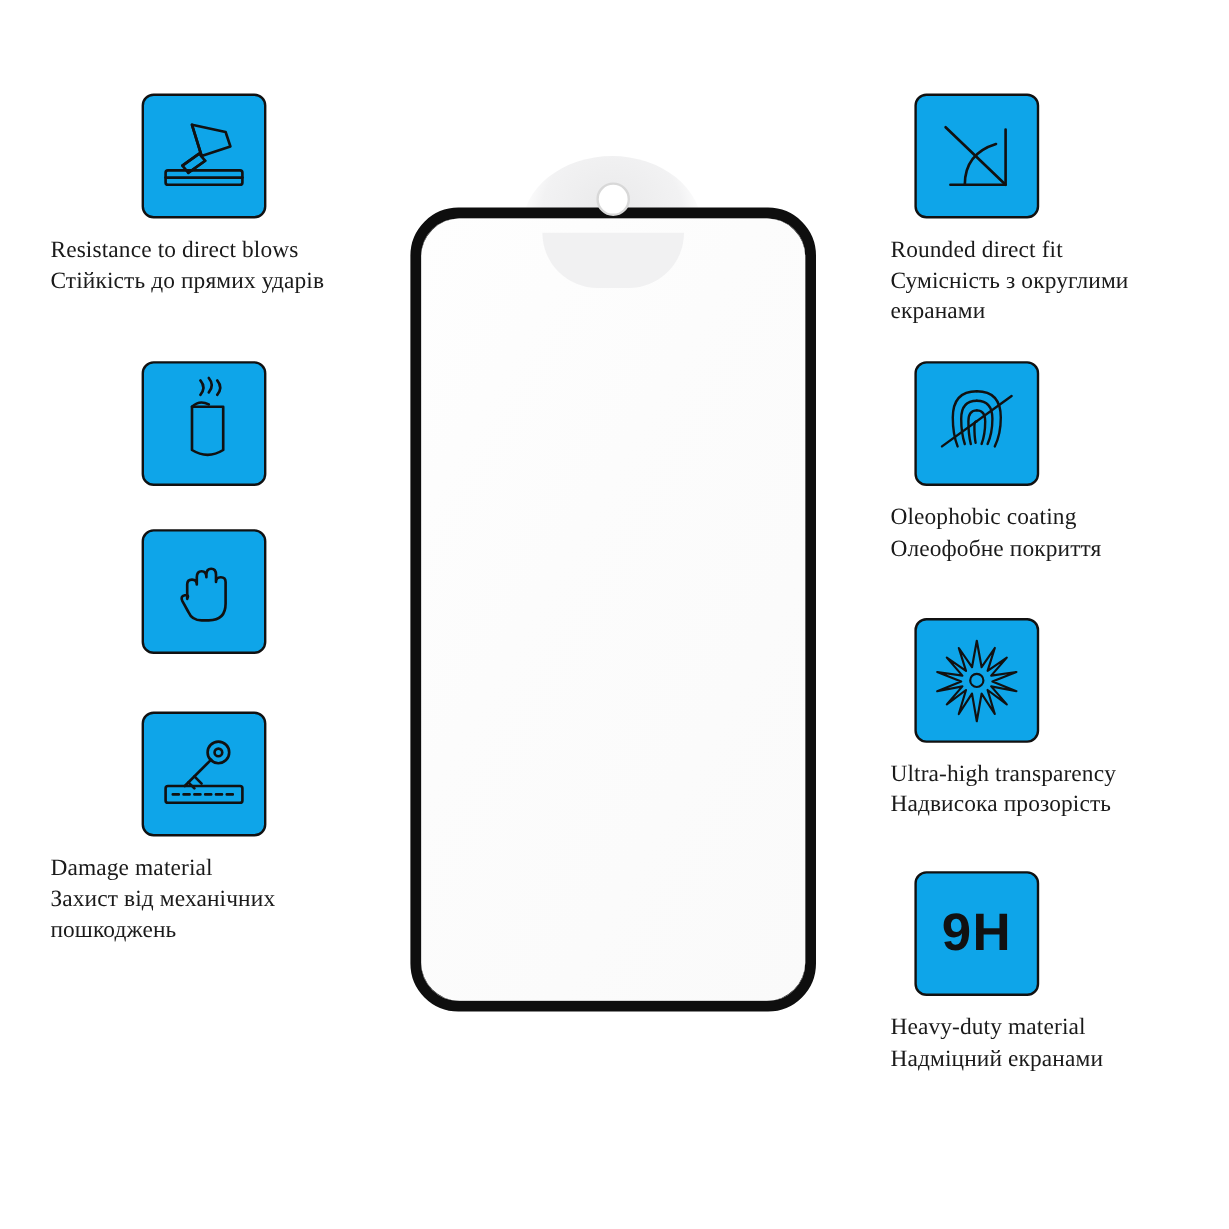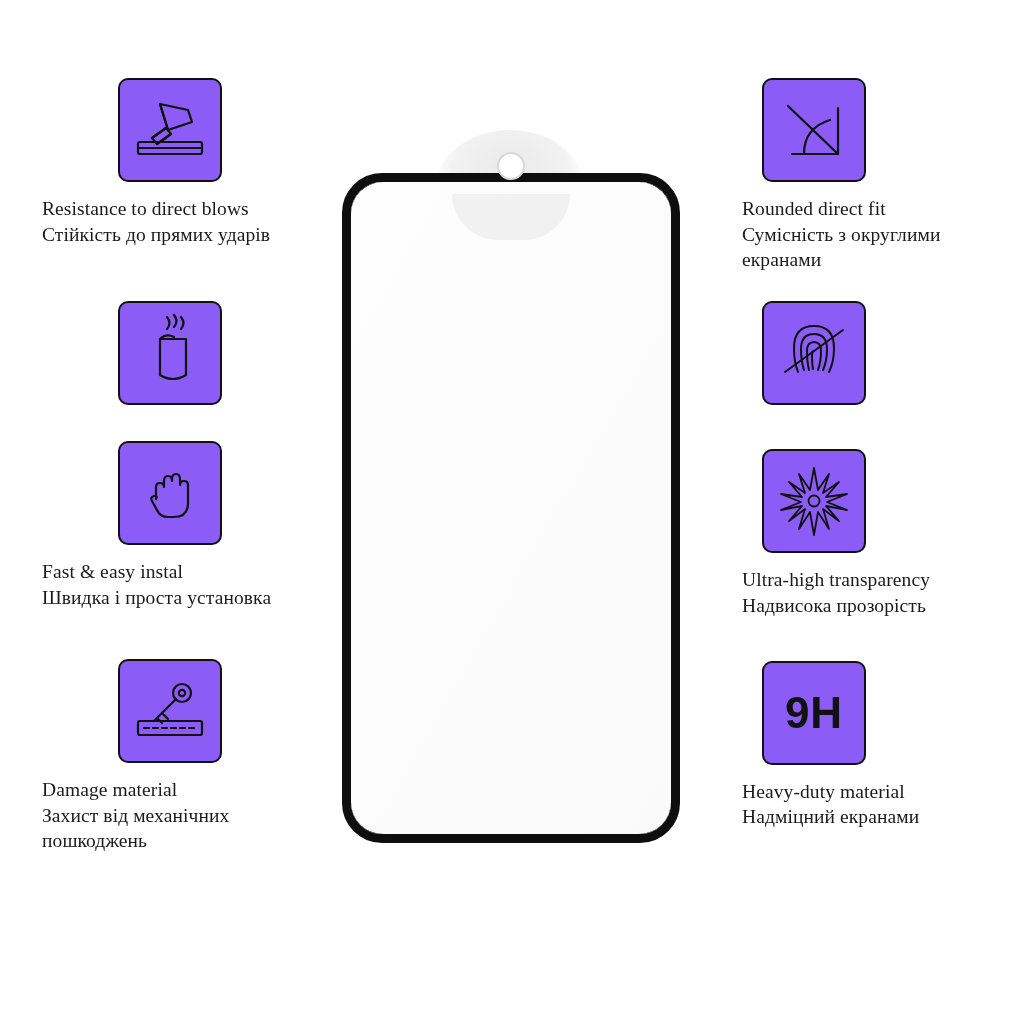--- a/index.html
+++ b/index.html
@@ -39,21 +39,21 @@
   .feature .icon-box {
     width: 104px;
     height: 104px;
     border: 2px solid #111;
     border-radius: 10px;
     box-sizing: border-box;
     display: flex;
     align-items: center;
     justify-content: center;
     margin-left: 78px;
-    background: #8b5cf6;
+    background: #0ea5e9;
   }
   .col-left .feature .icon-box { margin-left: 78px; }
   .col-right .feature .icon-box { margin-left: 22px; }
 
   .feature .caption {
     margin-top: 14px;
     font-size: 19.5px;
     line-height: 1.32;
     letter-spacing: .1px;
     white-space: pre-line;
@@ -168,22 +168,20 @@
     </div>
 
     <div class="gap-b"></div>
 
     <div class="feature">
       <div class="icon-box">
         <svg width="80" height="80" viewBox="0 0 80 80" fill="none" stroke="#111" stroke-width="2.2" stroke-linejoin="round" stroke-linecap="round">
           <path d="M26 46 L26 34 q0-4 4-4 t4 4 L34 28 q0-5 4-5 t4 5 L42 26 q0-5 4-5 t4 5 L50 32 q0-4 4-4 t4 4 L58 50 q0 14 -14 14 h-6 q-8 0 -11 -7 L22 48 q-2-4 2-5 t2 3 Z"></path>
         </svg>
       </div>
-      <div class="caption">Fast &amp; easy instal
-Швидка і проста установка</div>
     </div>
 
     <div class="gap-c"></div>
 
     <div class="feature">
       <div class="icon-box">
         <svg width="80" height="80" viewBox="0 0 80 80" fill="none" stroke="#111" stroke-width="2.2" stroke-linejoin="round" stroke-linecap="round">
           <rect x="8" y="50" width="64" height="14" rx="2"></rect>
           <line x1="14" y1="57" x2="66" y2="57" stroke-dasharray="5 4"></line>
           <circle cx="52" cy="22" r="9"></circle>
@@ -233,20 +231,22 @@
           <path d="M41 14 q-20 0 -20 22 0 14 4 24"></path>
           <path d="M41 14 q20 0 20 22 0 14 -5 24"></path>
           <path d="M41 22 q-13 0 -13 15 0 12 3 21"></path>
           <path d="M41 22 q13 0 13 15 0 12 -4 21"></path>
           <path d="M41 30 q-7 0 -7 9 0 11 2 19"></path>
           <path d="M41 30 q7 0 7 9 0 11 -3 19"></path>
           <path d="M41 39 q-2 0 -2 4 0 9 1 14"></path>
           <path d="M12 60 L70 18"></path>
         </svg>
       </div>
+      <div class="caption">Oleophobic coating
+Олеофобне покриття</div>
     </div>
 
     <div class="gap-r2"></div>
 
     <div class="feature">
       <div class="icon-box">
         <svg width="82" height="82" viewBox="0 0 82 82" fill="none" stroke="#111" stroke-width="1.8" stroke-linejoin="round" stroke-linecap="round">
           <path d="M41 8 L45 30 L56 14 L50 33 L66 22 L53 37 L74 34 L54 42 L74 50 L53 46 L66 61 L50 49 L56 69 L45 52 L41 75 L37 52 L26 69 L32 49 L16 61 L29 46 L8 50 L28 42 L8 34 L29 37 L16 22 L32 33 L26 14 L37 30 Z"></path>
           <circle cx="41" cy="41" r="5.5"></circle>
         </svg>

